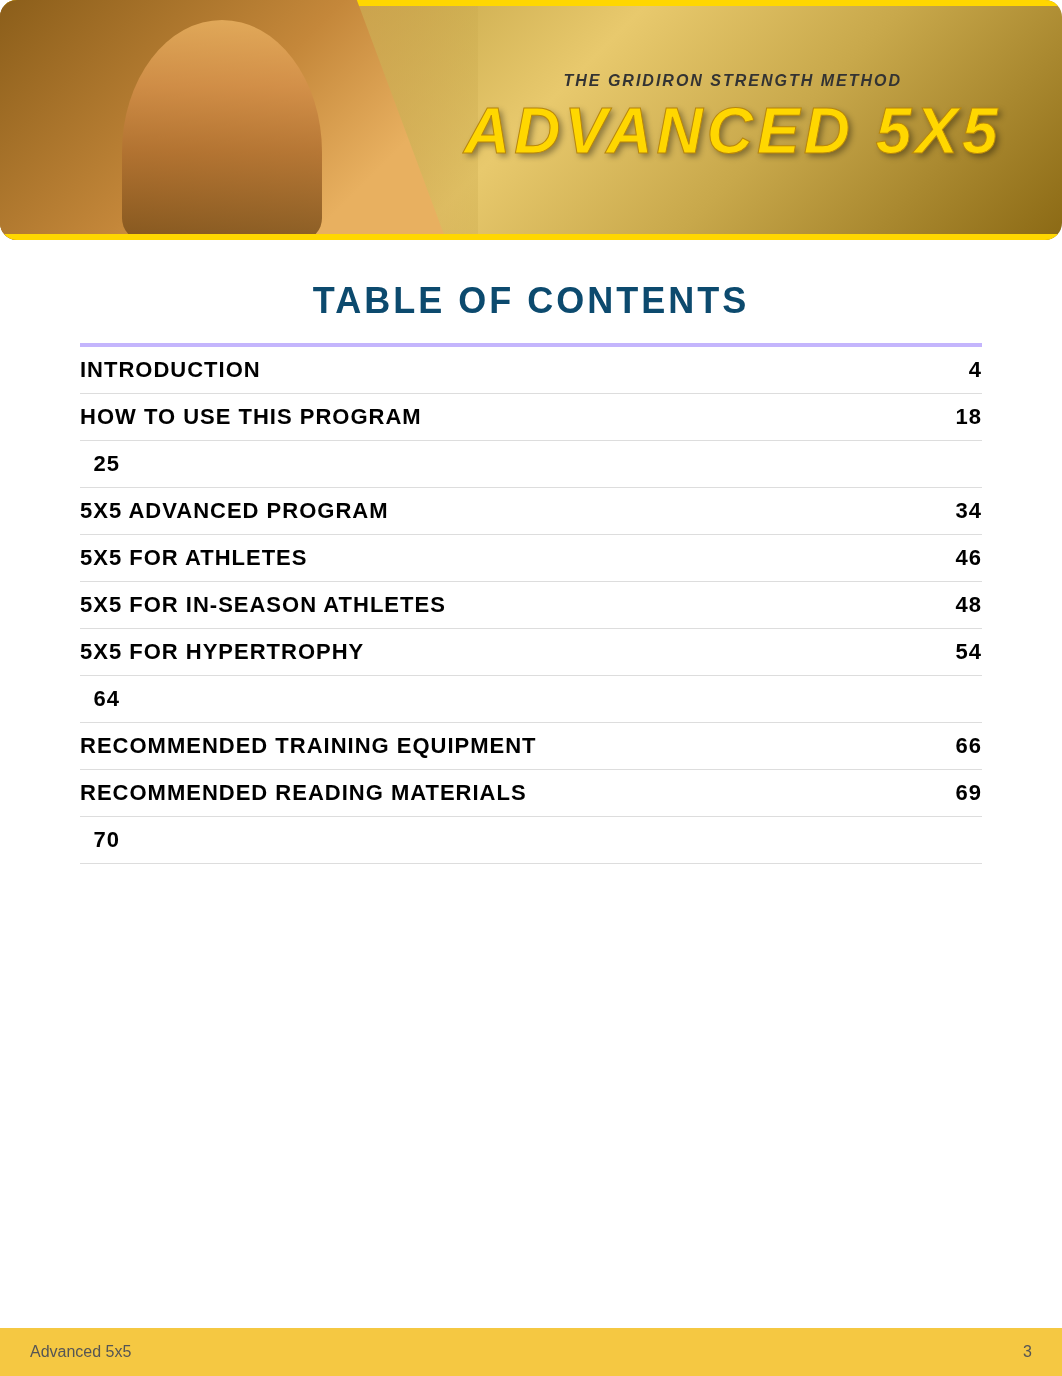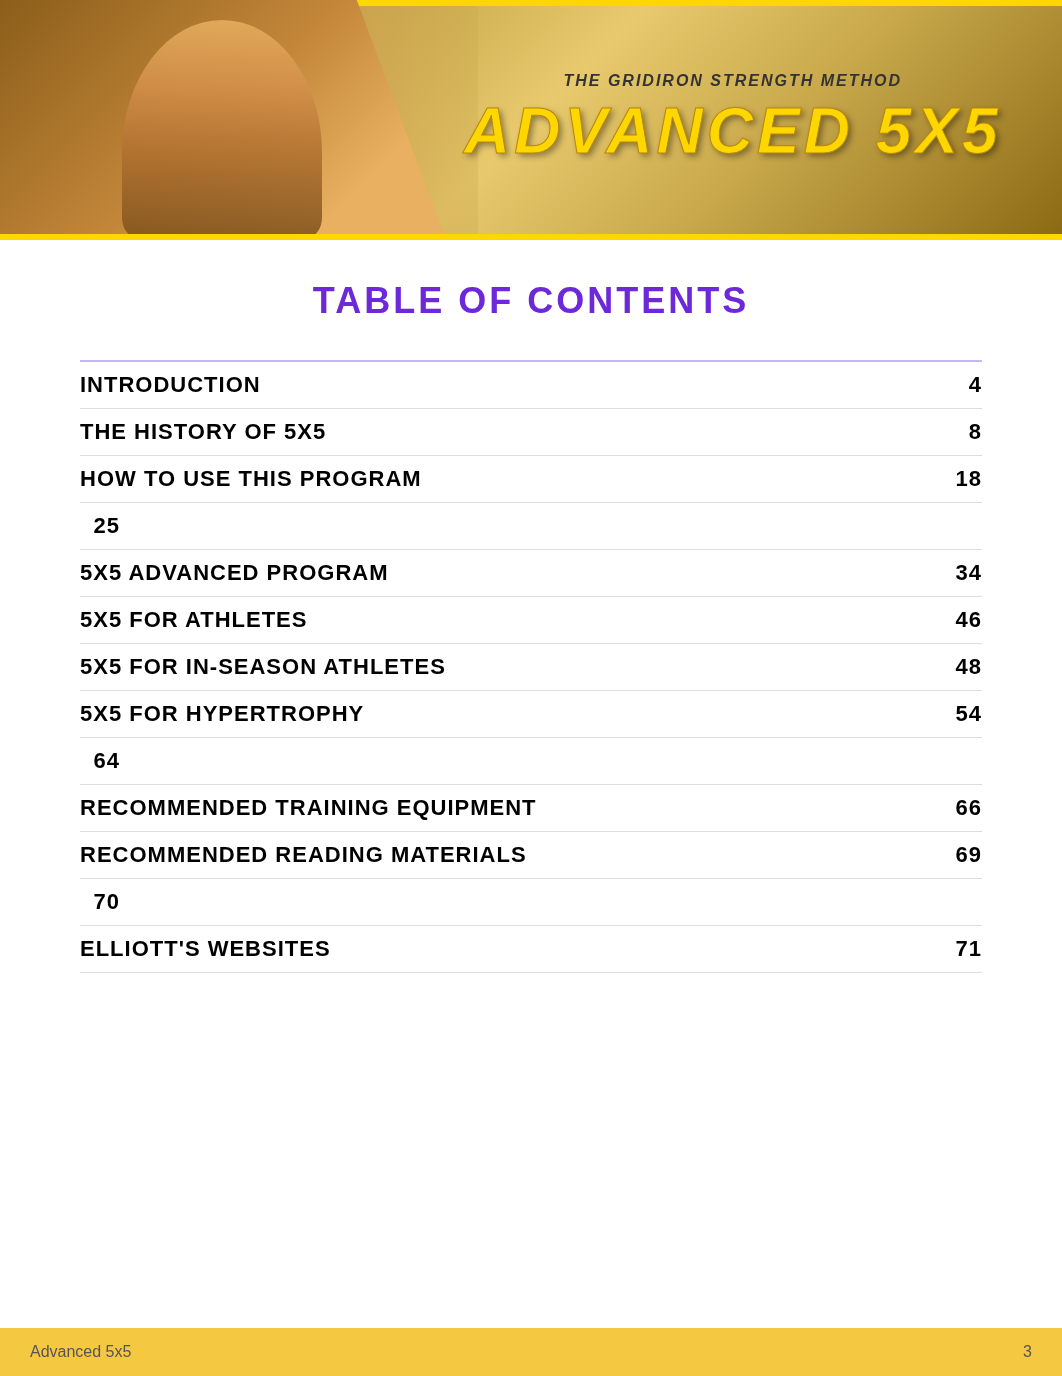--- a/index.html
+++ b/index.html
@@ -18,20 +18,21 @@
 
     .header-image {
       width: 100%;
       height: 240px;
       background: linear-gradient(135deg, #8B6914 0%, #c8a84b 30%, #e8c96d 50%, #c8a84b 70%, #8B6914 100%);
       position: relative;
       overflow: hidden;
       display: flex;
       align-items: center;
       justify-content: center;
+      border-radius: 17px;
     }
 
     .header-image::before {
       content: '';
       position: absolute;
       left: 0;
       top: 0;
       width: 45%;
       height: 100%;
       background: linear-gradient(to right, #b07830 0%, #d4a055 40%, rgba(200,168,75,0.3) 100%);
@@ -77,24 +78,24 @@
     }
 
     .page-content {
       padding: 40px 80px 100px 80px;
     }
 
     .toc-title {
       text-align: center;
       font-size: 36px;
       font-weight: 900;
-      color: #6d28d9;
+      color: #0c4a6e;
       text-transform: uppercase;
       letter-spacing: 3px;
-      margin-bottom: 38px;
+      margin-bottom: 21px;
       font-family: Arial Black, Arial, sans-serif;
     }
 
     .toc-list {
       list-style: none;
       width: 100%;
     }
 
     .toc-item {
       display: flex;
@@ -104,21 +105,21 @@
       padding: 10px 0;
       font-family: Arial Black, Arial, sans-serif;
       font-weight: 900;
       font-size: 22px;
       text-transform: uppercase;
       color: #000;
       letter-spacing: 1px;
     }
 
     .toc-item:first-child {
-      border-top: 2px solid #c4b5fd;
+      border-top: 4px solid #c4b5fd;
       gap: 6px;
     }
 
     .toc-label {
       flex: 1;
     }
 
     .toc-page {
       font-size: 22px;
       font-weight: 900;
@@ -193,24 +194,20 @@
 
 <div class="page-content">
   <h1 class="toc-title">TABLE OF CONTENTS</h1>
 
   <ul class="toc-list">
   <li class="toc-item">
         <span class="toc-label">INTRODUCTION</span>
         <span class="toc-page">4</span>
       </li>
       <li class="toc-item">
-        <span class="toc-label">THE HISTORY OF 5X5</span>
-        <span class="toc-page">8</span>
-      </li>
-      <li class="toc-item">
         <span class="toc-label">HOW TO USE THIS PROGRAM</span>
         <span class="toc-page">18</span>
       </li>
       <li class="toc-item">
         <span class="toc-page">25</span>
       </li>
       <li class="toc-item">
         <span class="toc-label">5X5 ADVANCED PROGRAM</span>
         <span class="toc-page">34</span>
       </li>
@@ -232,24 +229,20 @@
       <li class="toc-item">
         <span class="toc-label">RECOMMENDED TRAINING EQUIPMENT</span>
         <span class="toc-page">66</span>
       </li>
       <li class="toc-item">
         <span class="toc-label">RECOMMENDED READING MATERIALS</span>
         <span class="toc-page">69</span>
       </li>
       <li class="toc-item">
         <span class="toc-page">70</span>
-      </li>
-      <li class="toc-item">
-        <span class="toc-label">ELLIOTT'S WEBSITES</span>
-        <span class="toc-page">71</span>
       </li>
     </ul>
 </div>
 
 <div class="footer-bar">
   <span class="footer-title">Advanced 5x5</span>
   <span class="footer-page">3</span>
 </div>
 
 </body></html>

